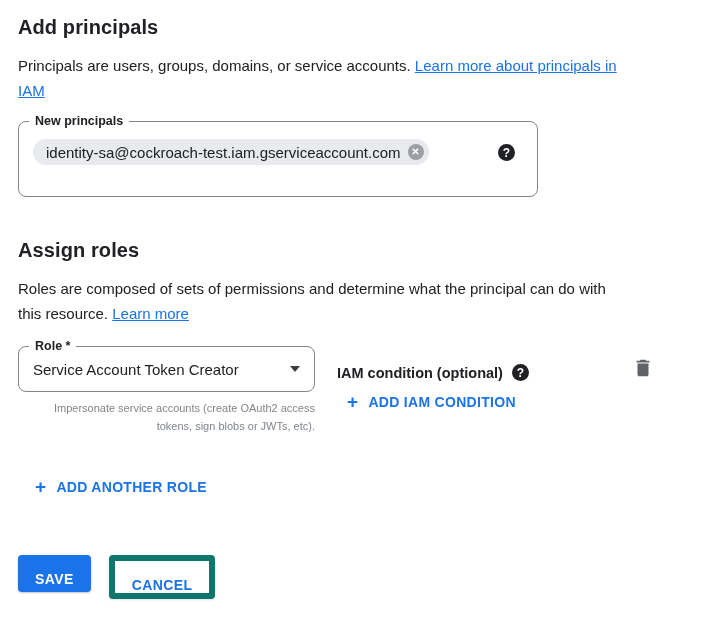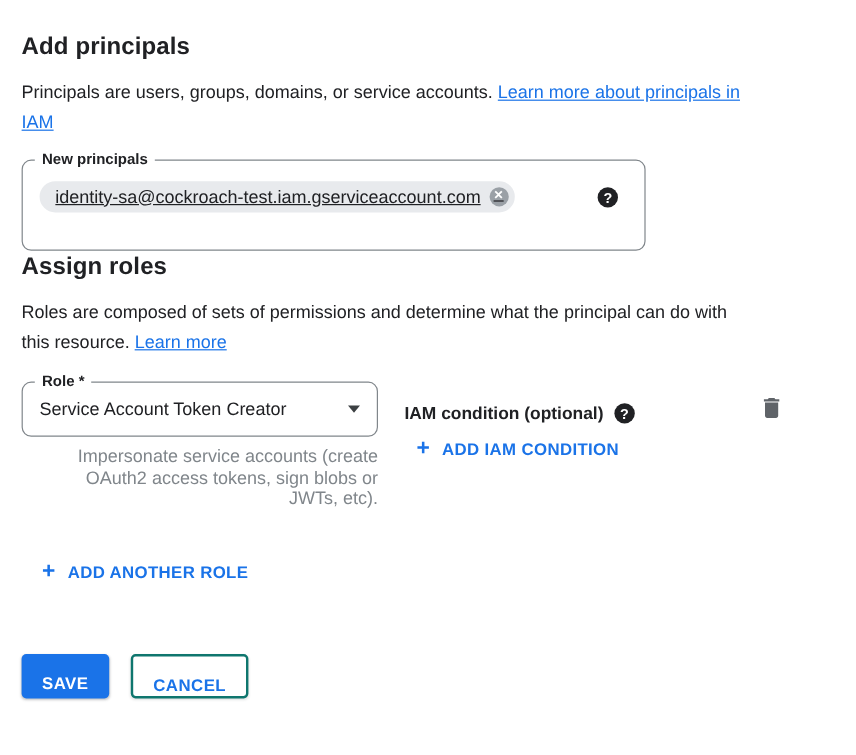--- a/index.html
+++ b/index.html
@@ -9,22 +9,22 @@
     background: #ffffff; color: #202124;
     font-family: "Liberation Sans", sans-serif;
   }
   .container { width: 713px; padding: 6px 18px 0 18px; }
   .content { width: 637px; }
 
   h1, h2 {
     font-size: 20px; font-weight: 700; line-height: 26px;
     margin: 0; color: #202124; letter-spacing: 0.1px;
   }
-  h1 { margin-top: 20px; }
-  h2 { }
+  h1 { margin-top: 8px; }
+  h2 { margin-top: 40px; }
 
   p.desc {
     font-size: 15px; line-height: 25px; margin: 13px 0 0 0;
     color: #202124;
   }
   p.desc.first { max-width: 628px; }
   p.desc.roles { max-width: 600px; }
   a.link { color: #1a73e8; text-decoration: underline; cursor: pointer; }
 
   
@@ -41,21 +41,21 @@
     color: #202124; white-space: nowrap;
   }
   .principals-field {
     margin-top: 18px; height: 76px; width: 520px;
     padding: 17px 14px 0 14px;
   }
   .chip {
     display: inline-flex; align-items: center;
     height: 26px; border-radius: 13px;
     background: #e8eaed; padding: 0 5px 0 13px;
-    max-width: 560px; cursor: default; text-decoration: underline;
+    max-width: 560px; cursor: default;
   }
   .chip-text {
     font-size: 15px; color: #202124; white-space: nowrap;
     overflow: hidden; text-overflow: ellipsis;
   }
   .chip-close {
     width: 16px; height: 16px; border-radius: 50%;
     background: #9aa0a6; color: #ffffff;
     font-size: 10px; font-weight: 700; line-height: 16px;
     display: inline-flex; align-items: center; justify-content: center;
@@ -80,21 +80,21 @@
   }
   .role-value { font-size: 15px; color: #202124; white-space: nowrap; }
   .caret {
     margin-left: auto; width: 0; height: 0;
     border-left: 5px solid transparent;
     border-right: 5px solid transparent;
     border-top: 6px solid #3c4043;
   }
   .role-helper {
     margin: 8px 0 0 13px; max-width: 286px;
-    font-size: 15px; line-height: 17.5px; color: #80868b;
+    font-size: 11px; line-height: 17.5px; color: #80868b;
   }
 
   .cond-col { margin-left: 22px; flex: 0 0 auto; }
   .cond-label-row { display: flex; align-items: center; gap: 9px; margin-top: 18px; }
   .cond-label { font-size: 14.5px; font-weight: 700; color: #202124; white-space: nowrap; }
 
   .text-btn {
     display: inline-flex; align-items: center; gap: 10px;
     background: none; border: none; padding: 4px 8px;
     color: #1a73e8; font-family: "Liberation Sans", sans-serif;
@@ -117,21 +117,21 @@
     font-family: "Liberation Sans", sans-serif;
     font-size: 14px; font-weight: 700; letter-spacing: 0.4px;
     cursor: pointer;
   }
   .primary-btn {
     background: #1a73e8; color: #ffffff; border: none;
     box-shadow: 0 1px 2px rgba(60,64,67,0.3);
   }
   .secondary-btn {
     background: #ffffff; color: #1a73e8;
-    border: 2px solid #0f766e;
+    border: 6px solid #0f766e;
     box-shadow: 0 1px 2px rgba(60,64,67,0.15);
   }
 </style>
 </head>
 <body>
 
 <div class="container">
   <div class="content">
 
     <h1>Add principals</h1>

